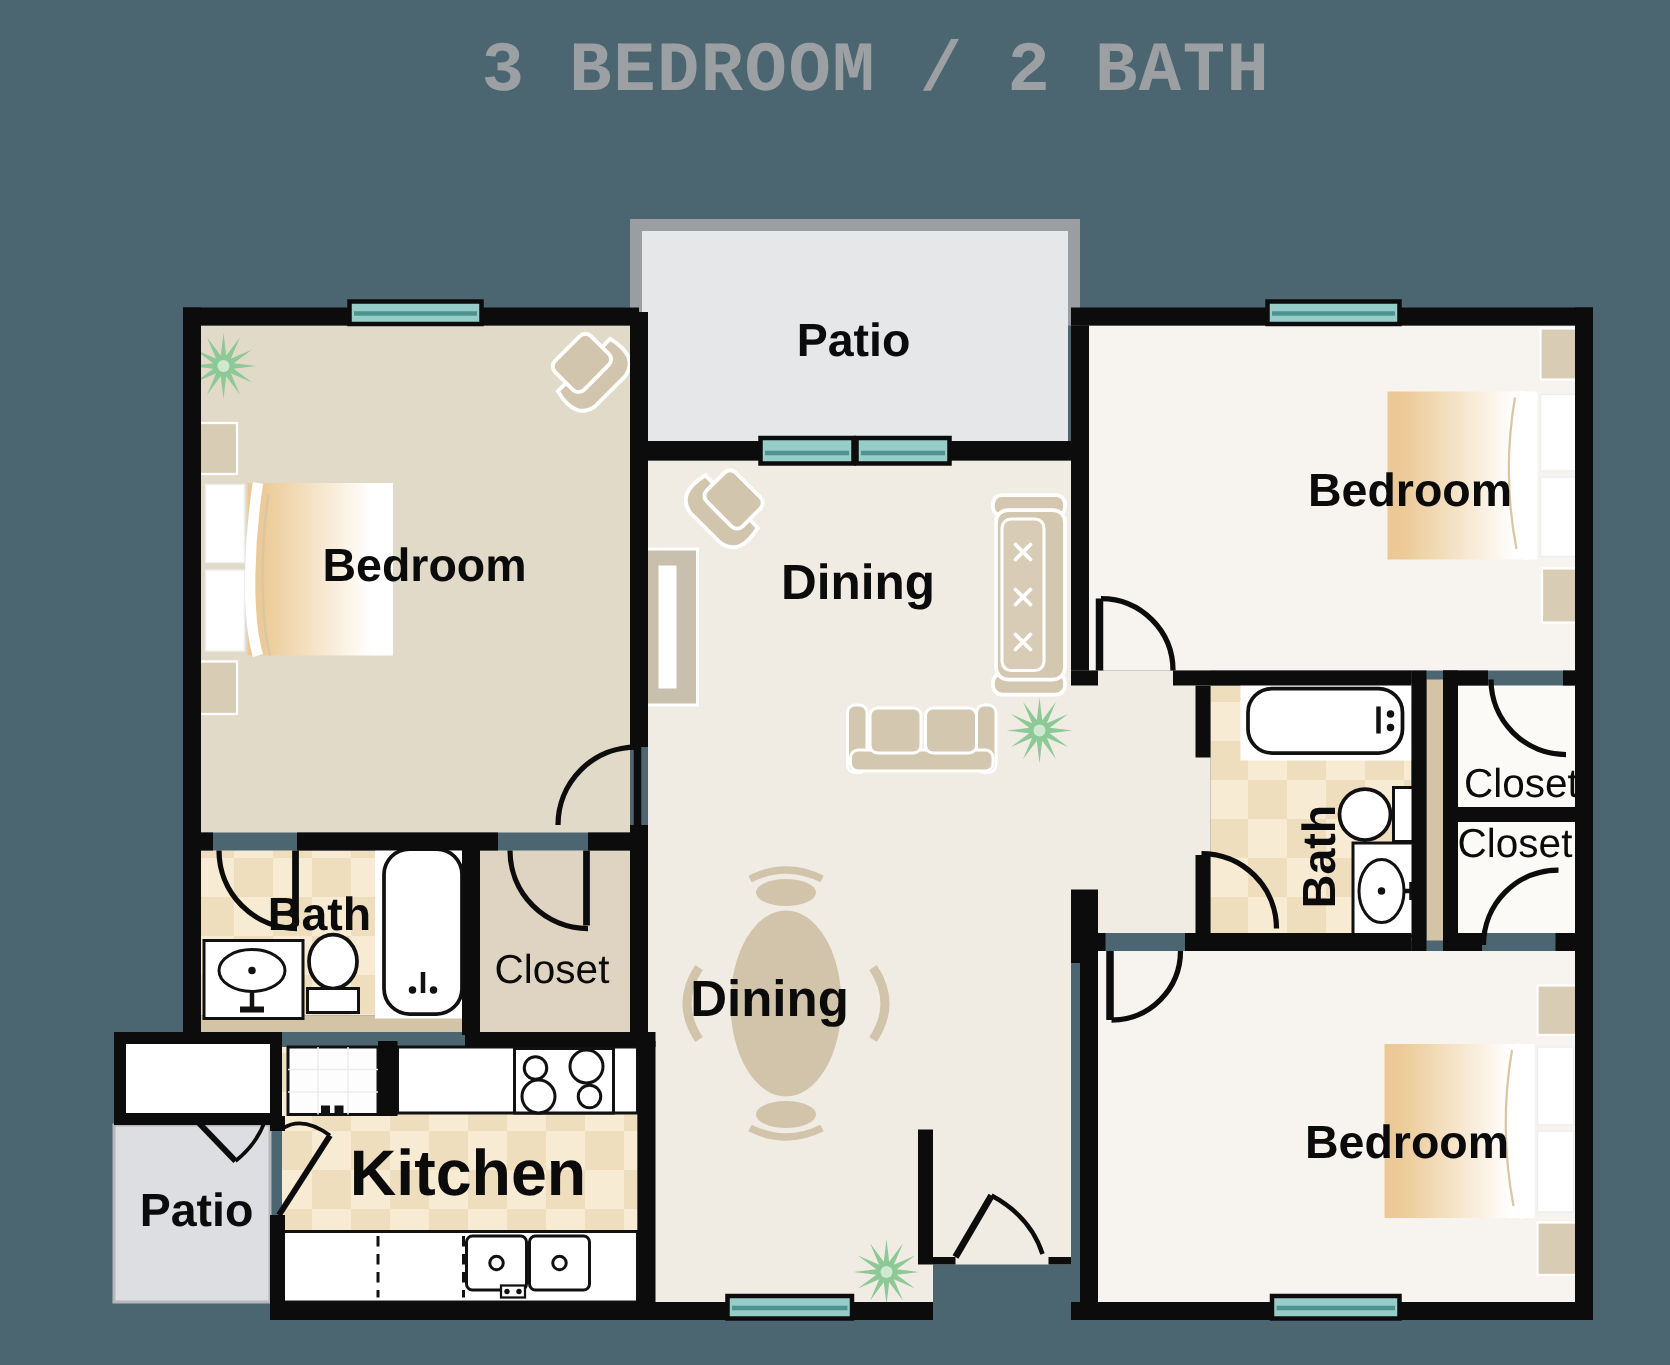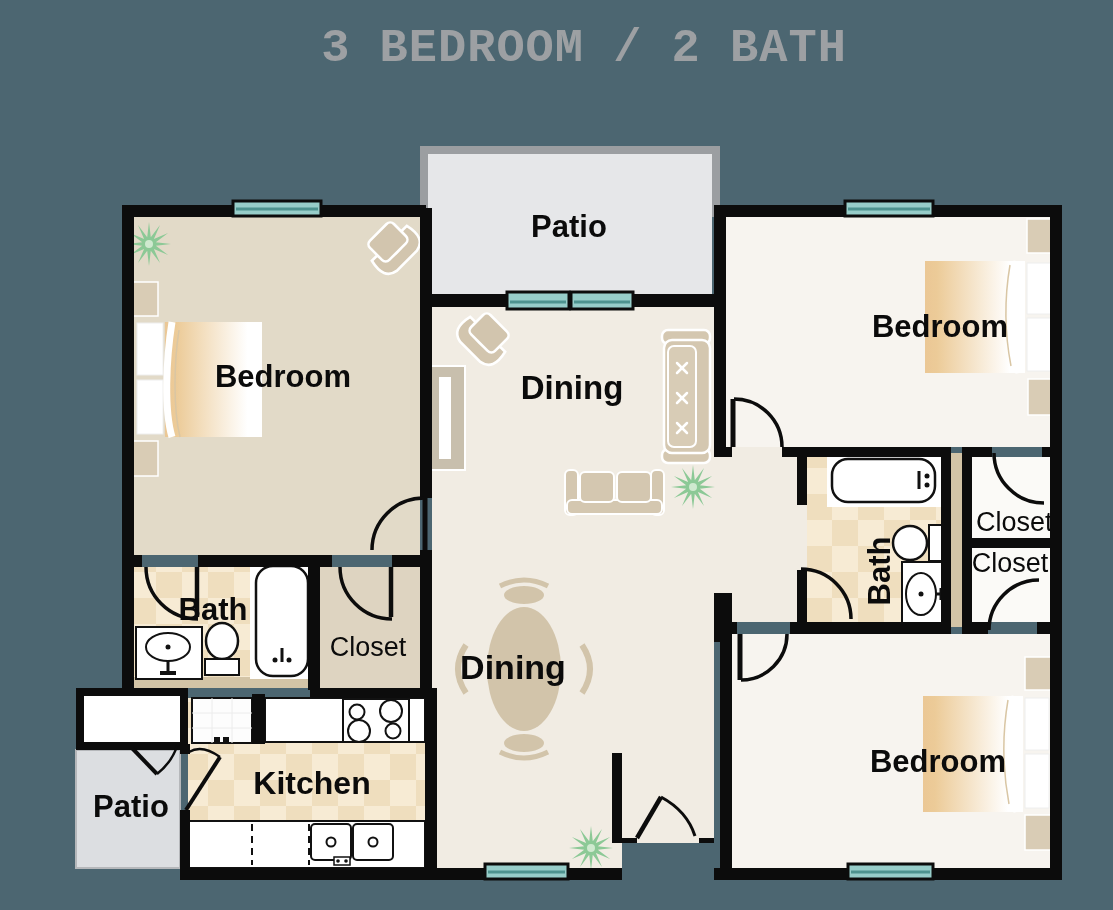--- a/index.html
+++ b/index.html
@@ -327,19 +327,19 @@
     </g>
   </svg>
 
   <div class="lbl" style="left:569px;top:227px;font-size:31px;">Patio</div>
   <div class="lbl" style="left:283px;top:377px;font-size:31px;">Bedroom</div>
   <div class="lbl" style="left:572px;top:388px;font-size:33px;">Dining</div>
   <div class="lbl" style="left:940px;top:327px;font-size:31px;">Bedroom</div>
   <div class="lbl" style="left:213px;top:610px;font-size:31px;">Bath</div>
   <div class="lbl" style="left:368px;top:647px;font-size:27px;font-weight:normal;">Closet</div>
   <div class="lbl" style="left:513px;top:667px;font-size:34px;">Dining</div>
-  <div class="lbl" style="left:312px;top:783px;font-size:32px;">Kitchen</div>
+  <div class="lbl" style="left:312px;top:783px;font-size:43px;">Kitchen</div>
   <div class="lbl" style="left:131px;top:807px;font-size:31px;">Patio</div>
   <div class="lbl rot" style="left:880px;top:571px;font-size:31px;">Bath</div>
   <div class="lbl clip" style="left:976px;top:506px;width:74px;height:32px;line-height:32px;font-size:27px;font-weight:normal;">Closet</div>
   <div class="lbl" style="left:1010px;top:563px;font-size:27px;font-weight:normal;">Closet</div>
   <div class="lbl" style="left:938px;top:762px;font-size:31px;">Bedroom</div>
 </div>
 
 </body></html>

